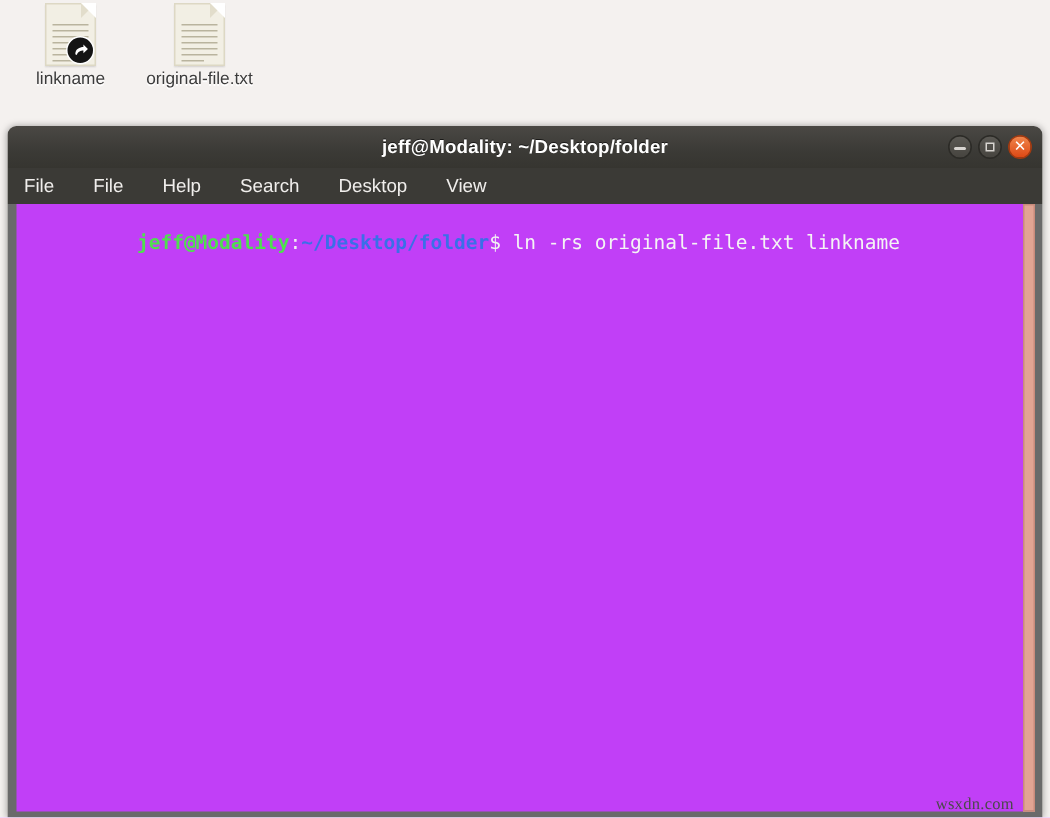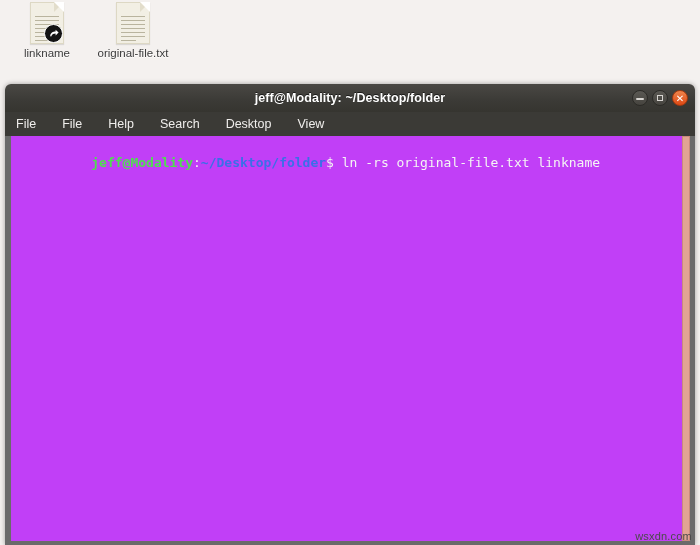--- a/index.html
+++ b/index.html
@@ -235,25 +235,25 @@
     width: 8px;
     height: 13px;
     vertical-align: -2px;
     border: 1px solid #f2d7ff;
     box-sizing: border-box;
     background: transparent;
   }
 
   #watermark {
     position: absolute;
-    right: 8px;
+    right: 24px;
     bottom: 3px;
     font-size: 11px;
     color: #4a4a4a;
-    font-family: Liberation Sans, sans-serif;
+    font-family: Liberation Serif, serif;
     letter-spacing: 0.2px;
   }
 </style>
 </head>
 <body>
 
 <div id="screen">
 
   <div id="desktop">
 

